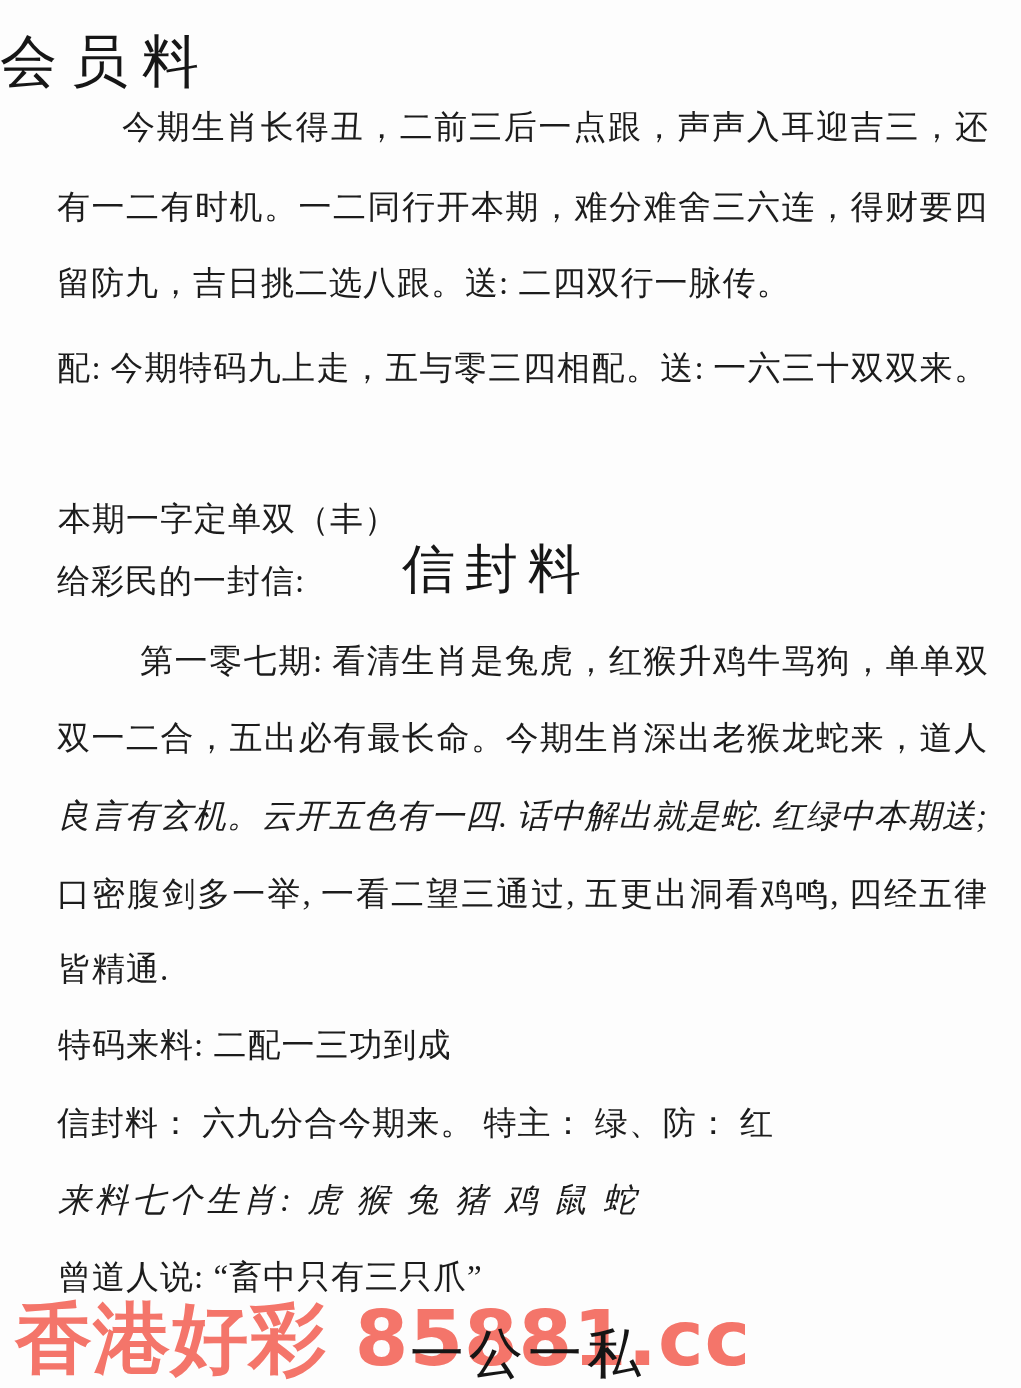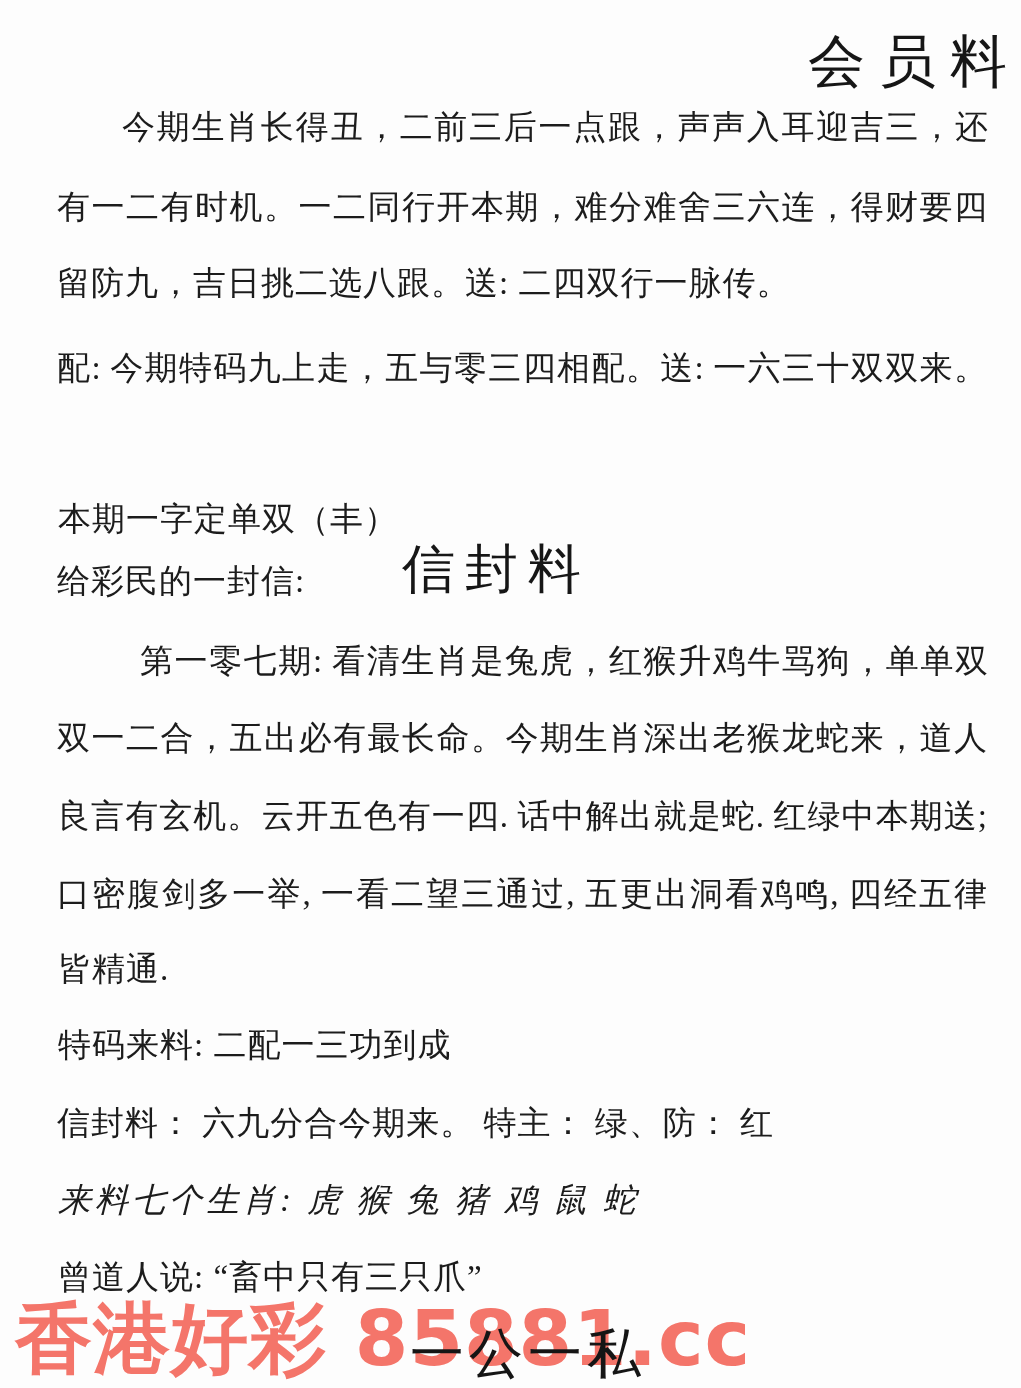--- a/index.html
+++ b/index.html
@@ -40,38 +40,38 @@
   .m2 { top: 264px; left: 57px; }
   .m3 { top: 349px; }
   .m4 { top: 424px; left: 57px; }
   .m5 { top: 500px; left: 58px; }
   .intro { top: 562px; left: 57px; }
   .title-main {
     position: absolute;
     top: 24px;
     left: 0;
     width: 1021px;
-    text-align: right;
+    text-align: left;
     font-size: 57px;
     letter-spacing: 14px;
     color: #161616;
     white-space: nowrap;
   }
   .title-envelope {
     position: absolute;
     top: 534px;
     left: 402px;
     font-size: 53px;
     letter-spacing: 10px;
     color: #161616;
     white-space: nowrap;
   }
   .e0 { top: 642px; left: 140px; width: 848px; white-space: normal; text-align: justify; text-align-last: justify; letter-spacing: 0; }
   .e1 { top: 719px; }
-  .e2 { top: 797px; }
+  .e2 { top: 797px; font-style: italic; }
   .e3 { top: 875px; }
   .e4 { top: 950px; left: 58px; text-align: center; }
   .e5 { top: 1026px; left: 58px; }
   .e6 { top: 1104px; left: 57px; }
   .e7 { top: 1181px; left: 58px; letter-spacing: 4px; font-style: italic; }
   .e8 { top: 1258px; left: 58px; }
   .watermark {
     position: absolute;
     top: 1288px;
     left: 15px;

